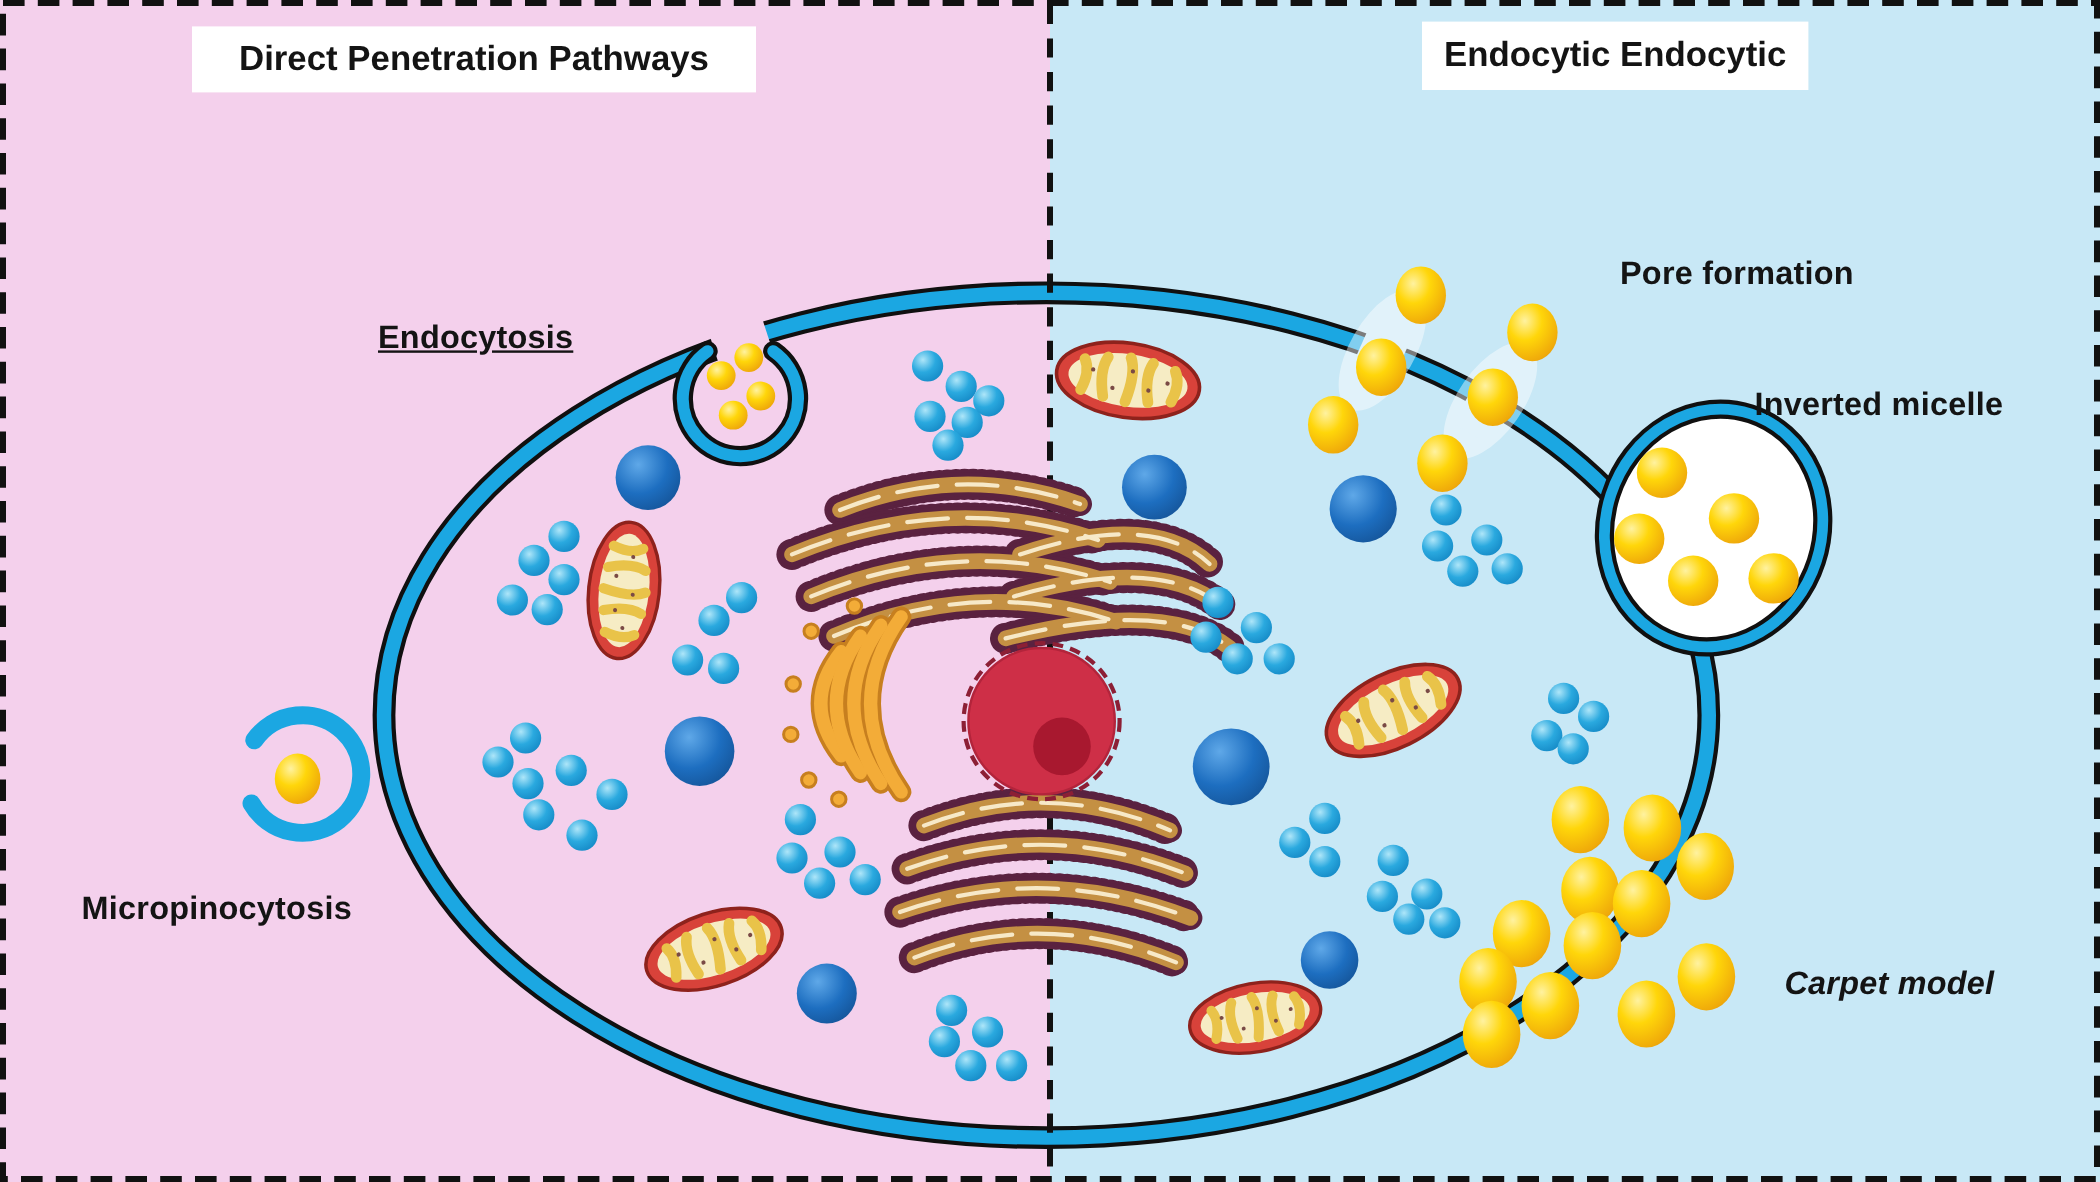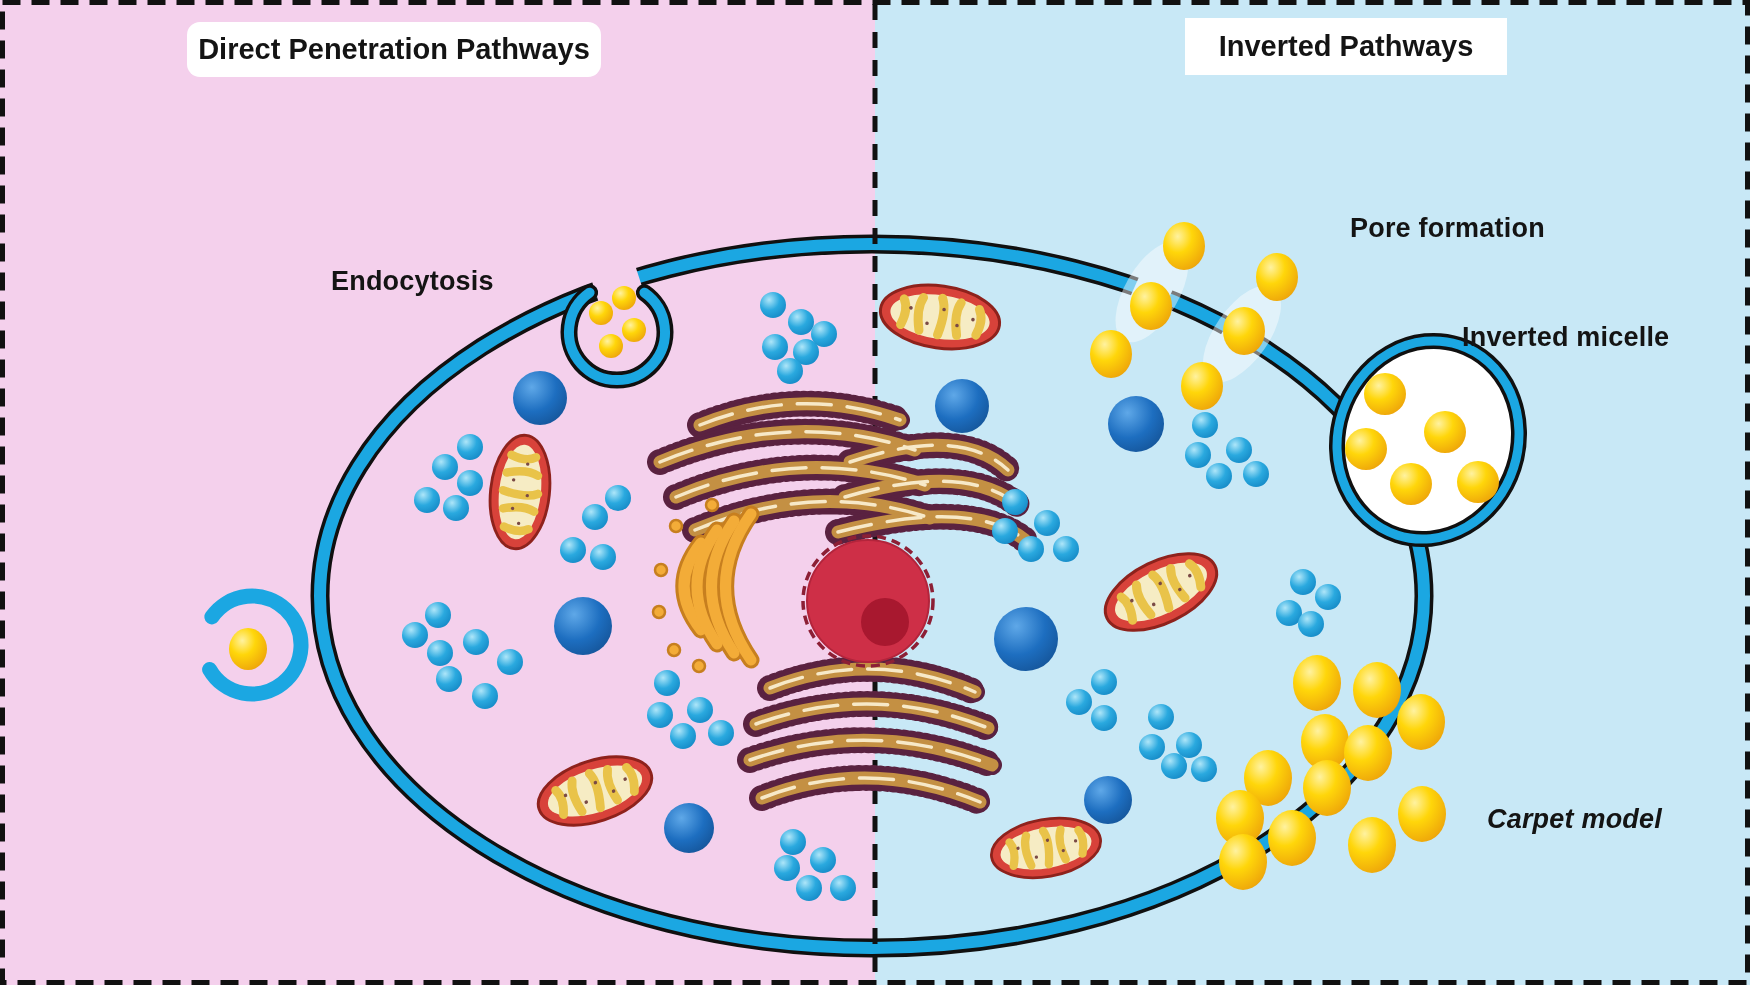--- a/index.html
+++ b/index.html
@@ -366,21 +366,22 @@
         <circle cx="689" cy="828" r="25"></circle>
     <circle cx="962" cy="406" r="27"></circle>
         <circle cx="1136" cy="424" r="28"></circle>
         <circle cx="1026" cy="639" r="32"></circle>
     <circle cx="1108" cy="800" r="24"></circle>
   </g>
 
   <rect x="2.5" y="2.5" width="1745" height="980" fill="none" stroke="#111" stroke-width="5" stroke-dasharray="18 11"></rect>
 </svg>
 
-<div class="titlebox" style="left:187px;top:22px;width:414px;height:55px;border-radius:13px;">Direct Penetration Pathways</div>
-<div class="titlebox" style="left:1185px;top:18px;width:322px;height:57px;">Inverted Pathways</div>
-
-<div class="lbl" style="left:331px;top:266px;">Endocytosis</div>
+<div class="titlebox" style="left:160px;top:22px;width:470px;height:55px;">Direct Penetration Pathways</div>
+<div class="titlebox" style="left:1185px;top:18px;width:322px;height:57px;">Endocytic Endocytic</div>
+
+<div class="lbl" style="left:315px;top:266px;text-decoration:underline;">Endocytosis</div>
+<div class="lbl" style="left:68px;top:742px;">Micropinocytosis</div>
 <div class="lbl" style="left:1350px;top:213px;">Pore formation</div>
 <div class="lbl" style="left:1462px;top:322px;">Inverted micelle</div>
 <div class="lbl" style="left:1487px;top:804px;font-style:italic;">Carpet model</div>
 
 </div>
 
 </body></html>

